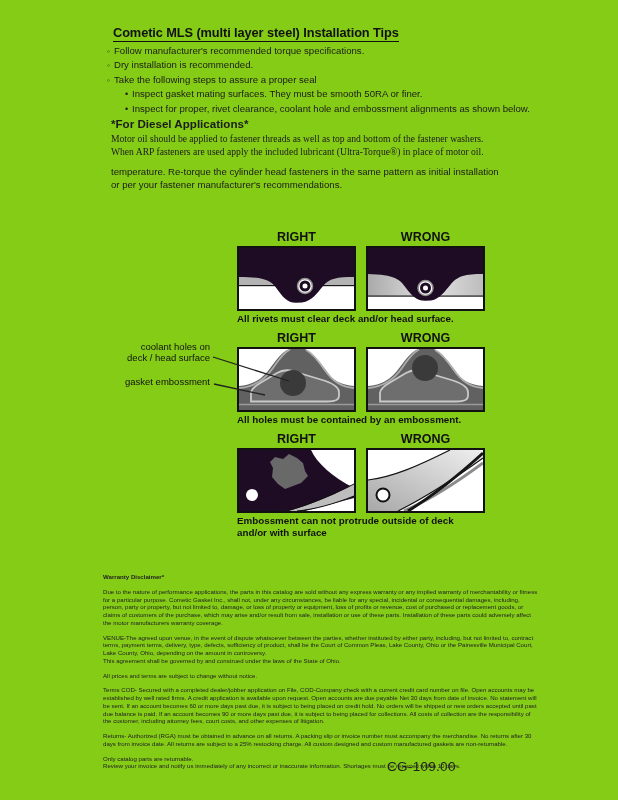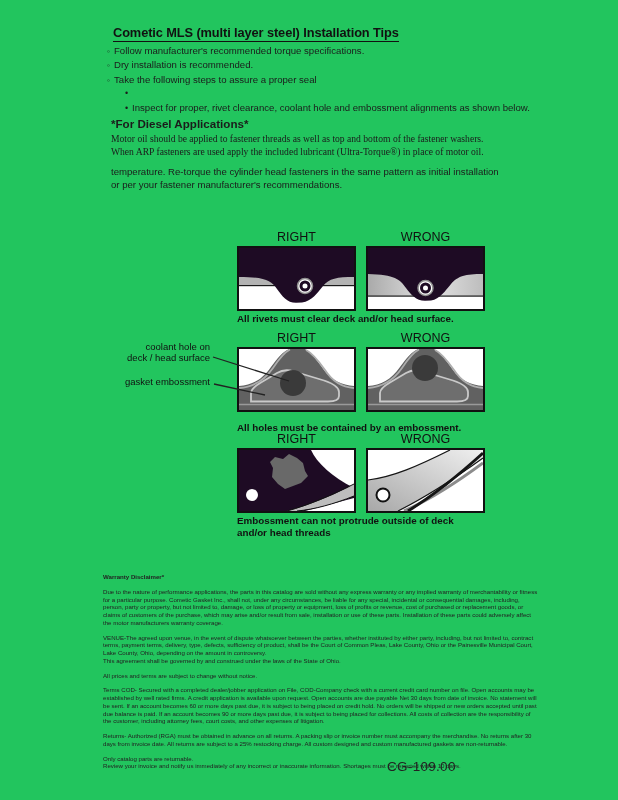--- a/index.html
+++ b/index.html
@@ -1,32 +1,32 @@
 <!DOCTYPE html>
 <html><head>
 <meta charset="utf-8">
 <style>
   html,body{margin:0;padding:0;background:#ffffff;}
   .page{
-    position:relative;width:618px;height:800px;background:#22c55e;overflow:hidden;
+    position:relative;width:618px;height:800px;background:#84cc16;overflow:hidden;
     font-family:"Liberation Sans", sans-serif;color:#1b1b1b;
   }
   .abs{position:absolute;}
   .title{
     font-size:12.8px;font-weight:bold;letter-spacing:-0.1px;color:#111;
     border-bottom:1.6px solid #111;padding-bottom:1px;white-space:nowrap;
   }
   .bullets{font-size:9.6px;line-height:13.4px;white-space:nowrap;}
   .brow{display:flex;align-items:baseline;}
   .bmark{width:7px;font-size:8px;flex:0 0 auto;}
   .brow.sub{padding-left:18px;}
   .bmark.dot{font-size:9px;}
   .h2{font-size:11.6px;font-weight:bold;white-space:nowrap;}
   .para{font-size:9.6px;line-height:13.2px;white-space:nowrap;}
-  .dlabel{font-size:12.5px;font-weight:normal;text-align:center;width:119px;color:#111;}
+  .dlabel{font-size:12.5px;font-weight:bold;text-align:center;width:119px;color:#111;}
   .dbox{width:115px;height:61px;border:2px solid #111;background:#fff;}
   .caption{font-size:9.8px;font-weight:bold;white-space:nowrap;color:#111;}
   .caption2{font-size:9.8px;font-weight:bold;line-height:11.5px;color:#111;}
   .annot{font-size:9.5px;line-height:10.8px;text-align:right;width:100px;color:#111;}
   .fineprint{width:436px;font-size:6.1px;line-height:7.75px;color:#222;}
   .fineprint .fp-head{font-weight:bold;margin:0 0 0 0;}
   .fineprint p{margin:7px 0 0 0;}
   .fineprint p.tight{margin:0;}
   .footer-code{font-size:13.5px;color:#222;letter-spacing:0.3px;white-space:nowrap;}
   svg{display:block;}
@@ -46,20 +46,21 @@
     <div class="brow">
       <span class="bmark">◦</span>
       <span>Dry installation is recommended.</span>
     </div>
     <div class="brow">
       <span class="bmark">◦</span>
       <span>Take the following steps to assure a proper seal</span>
     </div>
     <div class="brow sub">
       <span class="bmark dot">•</span>
+      <span>Inspect gasket mating surfaces.  They must be smooth 50RA or finer.</span>
     </div>
     <div class="brow sub">
       <span class="bmark dot">•</span>
       <span>Inspect for proper, rivet clearance, coolant hole and embossment alignments as shown below.</span>
     </div>
   </div>
 
   <div class="abs h2" style="left:111px;top:117px;">*For Diesel Applications*</div>
 
   <div class="abs para" style="left:111px;top:132px;font-family:Liberation Serif, serif;">
@@ -104,21 +105,21 @@
       <circle cx="57.5" cy="40" r="4" fill="#ffffff" stroke="#1e0b24" stroke-width="3"></circle>
     </svg>
   </div>
 
   <div class="abs caption" style="left:237px;top:313px;">All rivets must clear deck and/or head surface.</div>
 
   <div class="abs dlabel" style="left:237px;top:331px;">RIGHT</div>
   <div class="abs dlabel" style="left:366px;top:331px;">WRONG</div>
 
   <div class="abs annot" style="left:110px;top:342px;">
-    <div>coolant hole on</div>
+    <div>coolant holes on</div>
     <div>deck / head surface</div>
   </div>
   <div class="abs annot" style="left:110px;top:377px;">gasket embossment</div>
 
   <div class="abs dbox" style="left:237px;top:347px;">
     <svg viewBox="0 0 115 61" width="115" height="61">
       <rect x="0" y="0" width="115" height="61" fill="#ffffff"></rect>
       <path d="M0,61 V37 C13,36 23,31 32,18 C38,9.5 44,2.5 50,0 H66 C72,3.5 78,11 85,21 C92,31 103,36 115,37 V61 Z" fill="#616161"></path>
       <path d="M0,39 C14,38 25,32 34,19 C40,10 46,3 51,0.5" fill="none" stroke="#adadad" stroke-width="1.8"></path>
       <path d="M115,39 C102,38 93,32 86,21 C80,12.5 74,4.5 67,1" fill="none" stroke="#adadad" stroke-width="1.8"></path>
@@ -133,21 +134,21 @@
       <rect x="0" y="0" width="115" height="61" fill="#ffffff"></rect>
       <path d="M0,61 V37 C13,36 23,31 32,18 C38,9.5 44,2.5 50,0 H66 C72,3.5 78,11 85,21 C92,31 103,36 115,37 V61 Z" fill="#616161"></path>
       <path d="M0,39 C14,38 25,32 34,19 C40,10 46,3 51,0.5" fill="none" stroke="#adadad" stroke-width="1.8"></path>
       <path d="M115,39 C102,38 93,32 86,21 C80,12.5 74,4.5 67,1" fill="none" stroke="#adadad" stroke-width="1.8"></path>
       <path d="M12,52.5 V44 C12,40.5 16,37 22,33.5 L38,24 C43,21 49,20.5 55,22.5 L85,31.5 C94,34.5 100,38 100,43 V47 C100,51 96,52.5 89,52.5 Z" fill="#6e6e6e" stroke="#c9c9c9" stroke-width="1.8"></path>
       <circle cx="57" cy="19" r="13" fill="#3a3a3a"></circle>
       <path d="M0,55.5 H115" stroke="#9a9a9a" stroke-width="1.5"></path>
     </svg>
   </div>
 
-  <div class="abs caption" style="left:237px;top:414px;margin-top:8px;">All holes must be contained by an embossment.</div>
+  <div class="abs caption" style="left:237px;top:414px;">All holes must be contained by an embossment.</div>
 
   <div class="abs dlabel" style="left:237px;top:432px;">RIGHT</div>
   <div class="abs dlabel" style="left:366px;top:432px;">WRONG</div>
 
   <div class="abs dbox" style="left:237px;top:448px;">
     <svg viewBox="0 0 115 61" width="115" height="61">
       <rect x="0" y="0" width="115" height="61" fill="#1e0b24"></rect>
       <path d="M72,0 H115 V38 C93,27 78,13 72,0 Z" fill="#ffffff"></path>
       <path d="M48,61 C68,56 88,48 108,38 L115,34 V46 C96,54 74,59.5 58,61 Z" fill="#bdbdbd"></path>
       <path d="M66,61 L115,48 V61 Z" fill="#ffffff"></path>
@@ -171,21 +172,21 @@
       <path d="M0,30 C25,27 50,16 82,0" fill="none" stroke="#151515" stroke-width="1.2"></path>
       <path d="M115,8 C90,26 60,46 30,61" fill="none" stroke="#151515" stroke-width="1.2"></path>
       <path d="M115,13 C92,30 64,49 36,61" fill="none" stroke="#8c8c8c" stroke-width="3"></path>
       <path d="M40,61 C66,45 92,24 115,3" fill="none" stroke="#151515" stroke-width="3"></path>
       <circle cx="15" cy="45" r="6.5" fill="#ffffff" stroke="#111111" stroke-width="2"></circle>
     </svg>
   </div>
 
   <div class="abs caption2" style="left:237px;top:515px;">
     <div>Embossment can not protrude outside of deck</div>
-    <div>and/or head threads</div>
+    <div>and/or with surface</div>
   </div>
 
   <svg class="abs" style="left:0;top:0;pointer-events:none;" width="618" height="800">
     <line x1="213" y1="357" x2="289" y2="381" stroke="#222222" stroke-width="1.3"></line>
     <line x1="214" y1="384" x2="265" y2="395" stroke="#222222" stroke-width="1.3"></line>
   </svg>
 
   <div class="abs fineprint" style="left:103px;top:573px;">
     <div class="fp-head">Warranty Disclaimer*</div>
     <p>Due to the nature of performance applications, the parts in this catalog are sold without any express warranty or any implied warranty of merchantability or fitness for a particular purpose.  Cometic Gasket Inc., shall not, under any circumstances, be liable for any special, incidental or consequential damages, including, person, party or property, but not limited to, damage, or loss of property or equipment, loss of profits or revenue, cost of purchased or replacement goods, or claims of customers of the purchase, which may arise and/or result from sale, installation or use of these parts.  Installation of these parts could adversely affect the motor manufacturers warranty coverage.</p>

